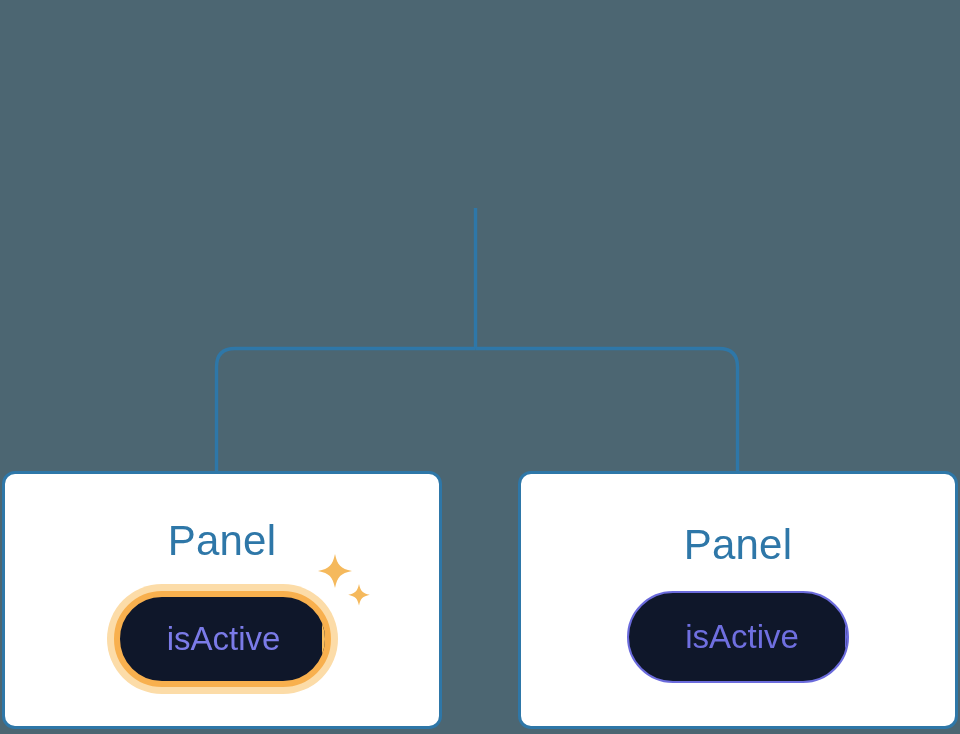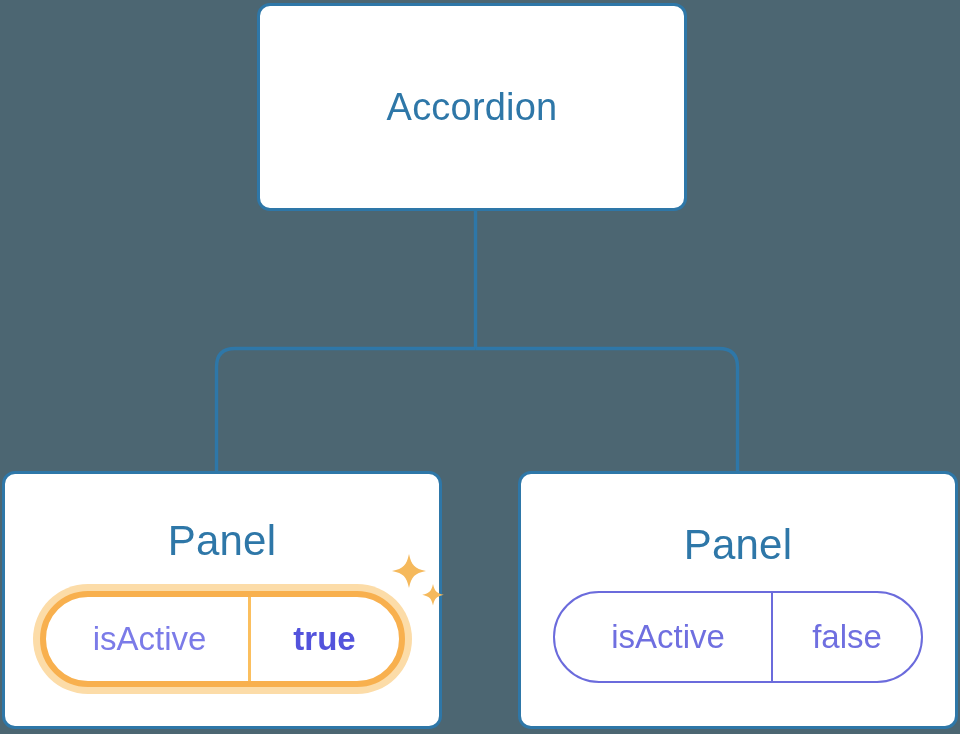--- a/index.html
+++ b/index.html
@@ -89,21 +89,21 @@
     position: relative;
     display: inline-block;
   }
   #pill-wrap-left { margin-top: 19px; }
   #pill-wrap-right { margin-top: 22px; }
 
   .pill {
     position: relative;
     display: flex;
     align-items: stretch;
-    background: #ffffff;
+    background: #0f172a;
     box-sizing: border-box;
     overflow: hidden;
     text-align: center;
   }
   .pill-cell {
     display: flex;
     align-items: center;
     justify-content: center;
     white-space: nowrap;
     box-sizing: border-box;
@@ -178,52 +178,47 @@
 
   <svg id="connectors" viewBox="0 0 960 734" width="960" height="734" fill="none">
 
     <path d="M 475.5 208 L 475.5 348.5" stroke="#2e77a8" stroke-width="3.4" stroke-linecap="butt"></path>
 
     <path d="M 475.5 348.5 L 235 348.5 Q 216.5 348.5 216.5 367 L 216.5 473" stroke="#2e77a8" stroke-width="3.4" stroke-linecap="butt"></path>
 
     <path d="M 475.5 348.5 L 719 348.5 Q 737.5 348.5 737.5 367 L 737.5 473" stroke="#2e77a8" stroke-width="3.4" stroke-linecap="butt"></path>
   </svg>
 
-  <div class="node" id="node-accordion">
-    <div class="node-title">Accordion</div>
-  </div>
 
   <div class="node" id="node-panel-left">
     <div class="panel-body">
       <div class="node-title">Panel</div>
 
       <div class="pill-wrap" id="pill-wrap-left">
         <div class="pill-highlight-wrap">
           <div class="pill pill-highlight">
             <div class="pill-cell pill-key">isActive</div>
             <div class="pill-divider"></div>
-            <div class="pill-cell pill-val">true</div>
           </div>
         </div>
 
         <svg class="sparkles" viewBox="0 0 66 72">
           <path fill="#f5b95c" d="M 24 2 C 26.6 13.6 29.4 16.4 41 19 C 29.4 21.6 26.6 24.4 24 36 C 21.4 24.4 18.6 21.6 7 19 C 18.6 16.4 21.4 13.6 24 2 Z"></path>
           <path fill="#f5b95c" d="M 48 32 C 49.7 39.3 51.5 41.1 58.8 42.8 C 51.5 44.5 49.7 46.3 48 53.6 C 46.3 46.3 44.5 44.5 37.2 42.8 C 44.5 41.1 46.3 39.3 48 32 Z"></path>
         </svg>
       </div>
     </div>
   </div>
 
   <div class="node" id="node-panel-right">
     <div class="panel-body">
       <div class="node-title">Panel</div>
 
       <div class="pill-wrap" id="pill-wrap-right">
         <div class="pill pill-default">
           <div class="pill-cell pill-key">isActive</div>
           <div class="pill-divider"></div>
-          <div class="pill-cell pill-val">false</div>
         </div>
       </div>
     </div>
   </div>
 
 </div>
 
 </body></html>

